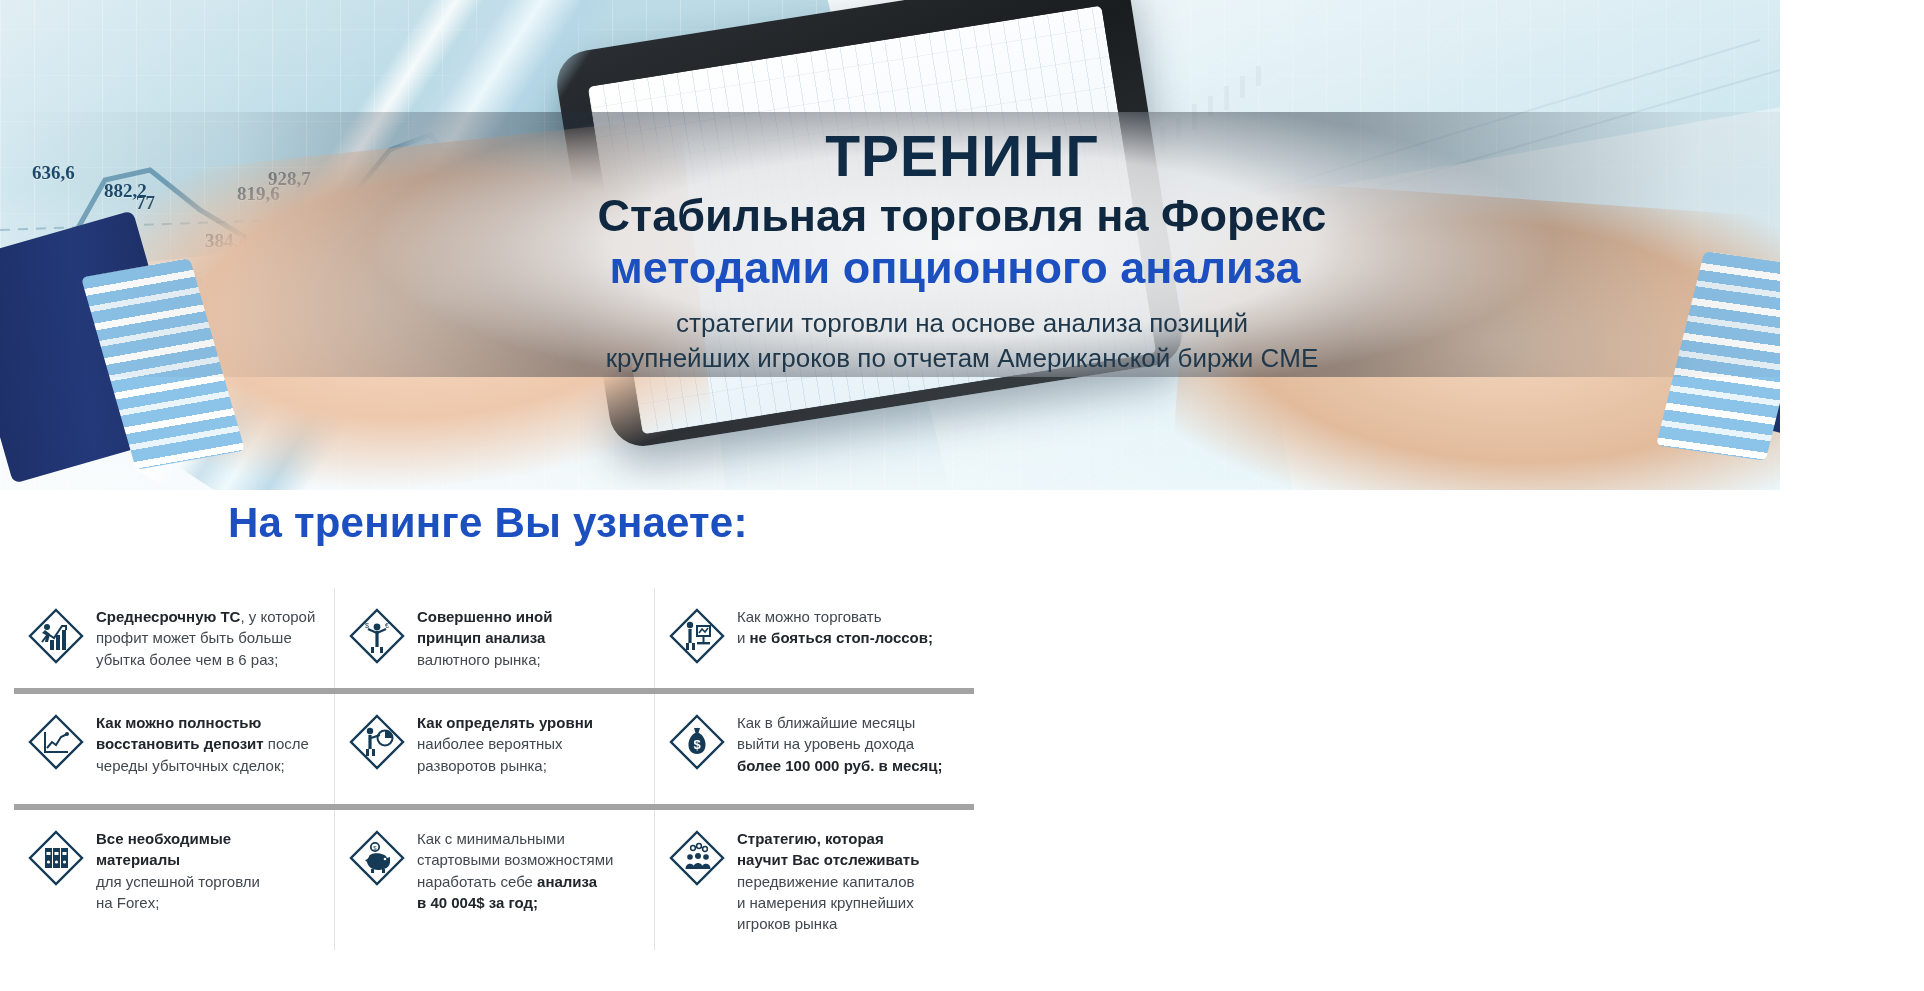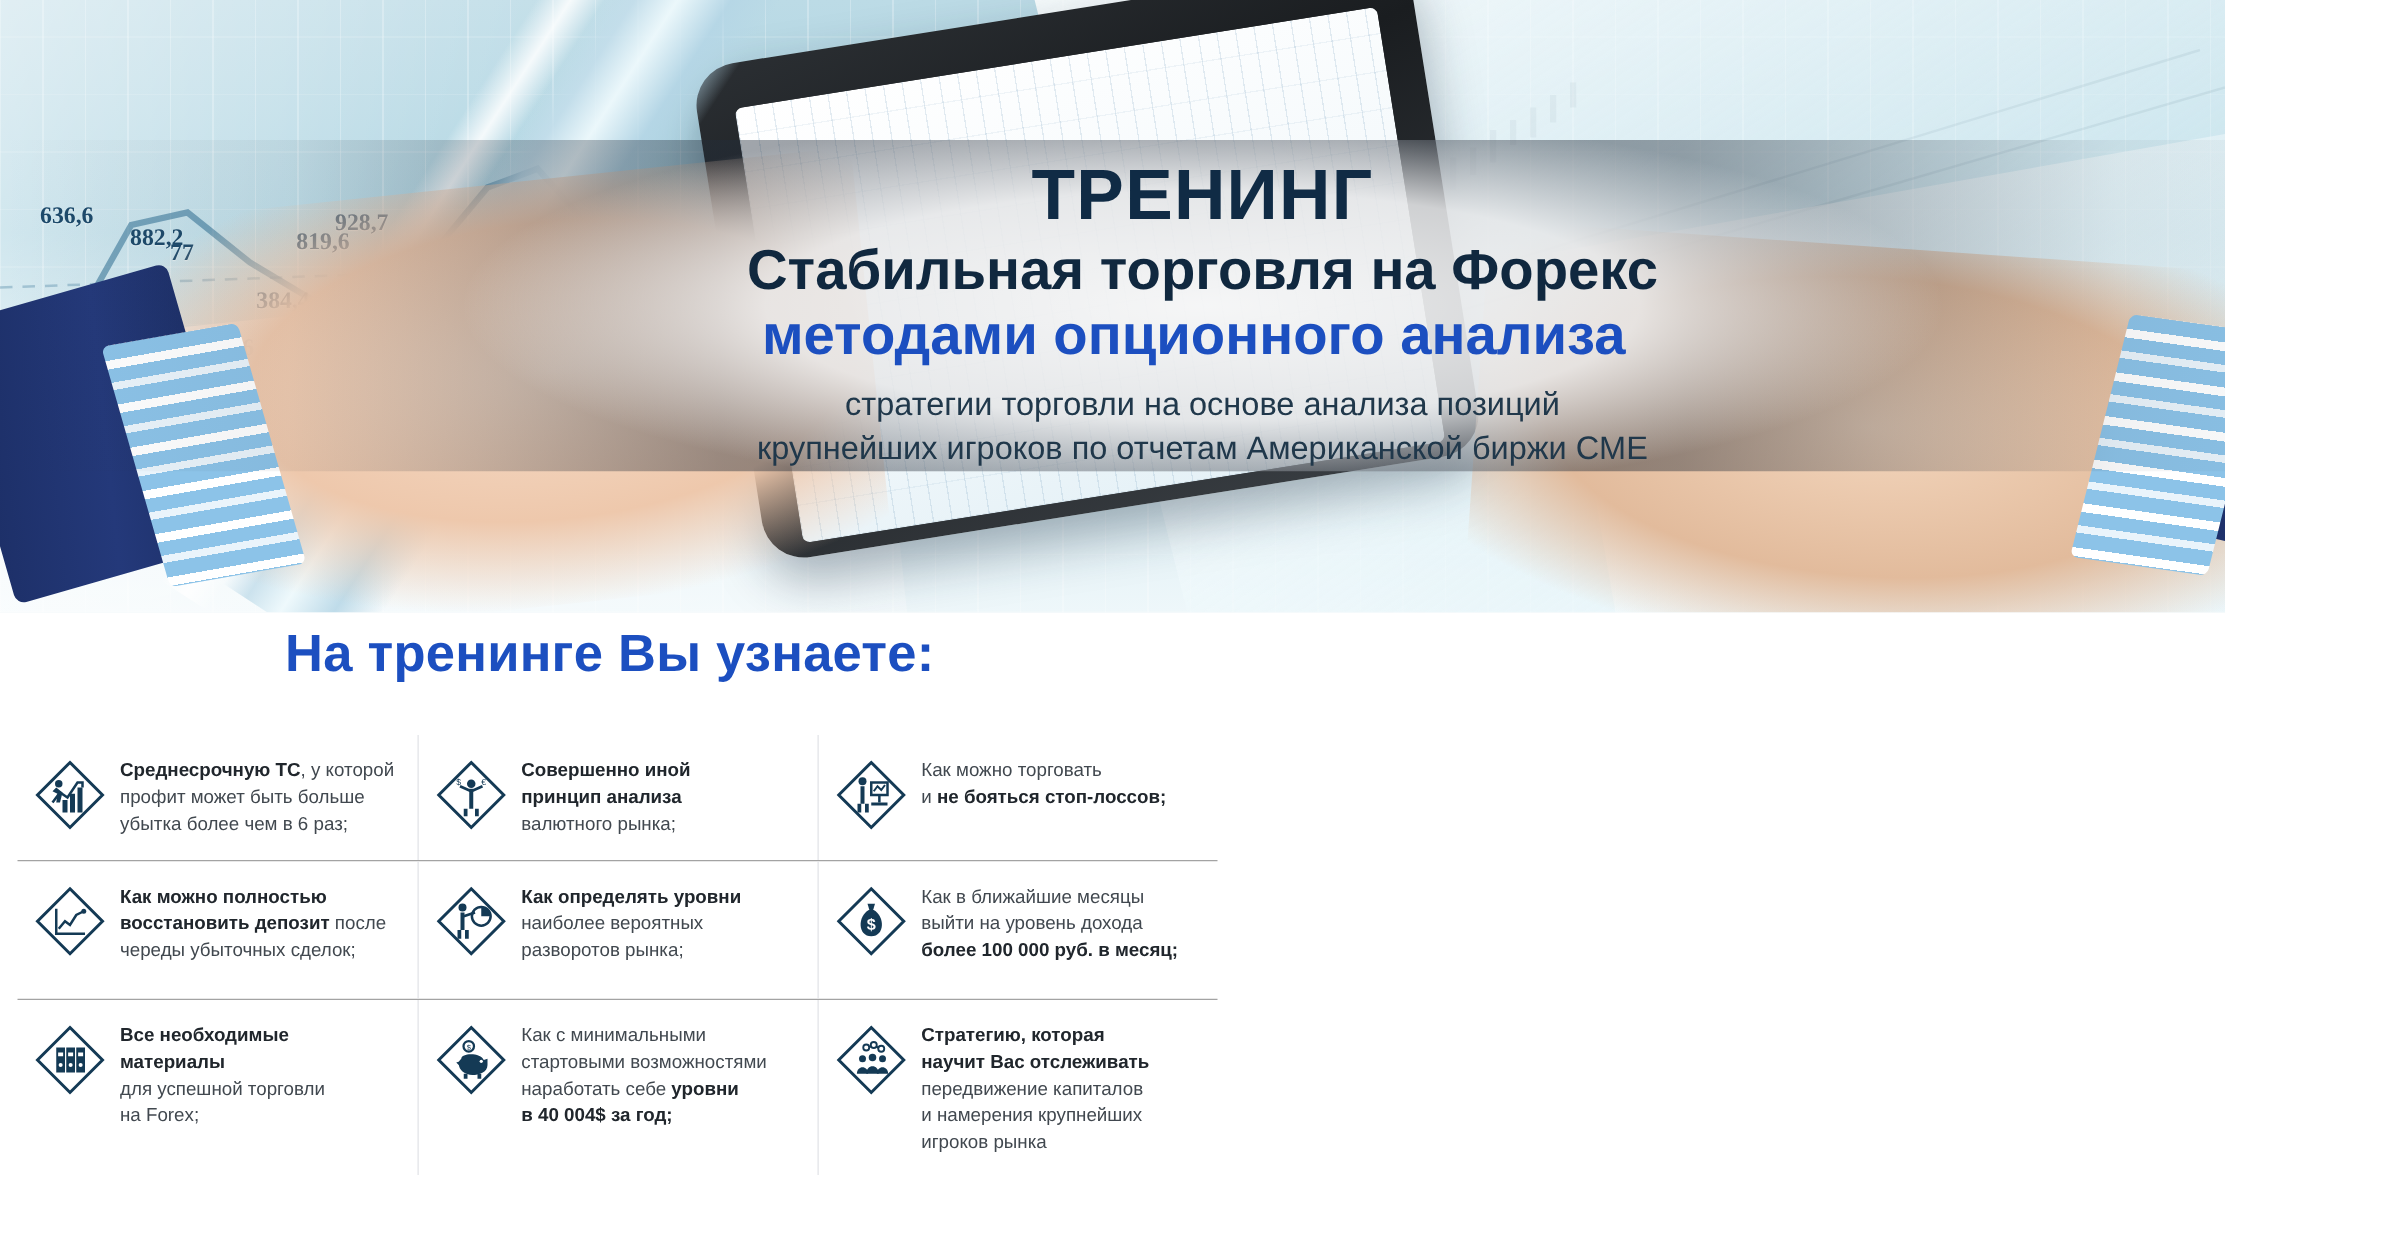--- a/index.html
+++ b/index.html
@@ -231,21 +231,21 @@
     color: #1c4fc0;
     letter-spacing: 0.2px;
   }
   .grid {
     position: absolute;
     left: 14px; top: 98px;
     width: 960px;
   }
   .grid-row {
     display: flex;
-    border-top: 1px solid #a3a3a3;
+    border-top: 6px solid #a3a3a3;
   }
   .grid-row:first-child { border-top: none; }
   .cell {
     width: 320px;
     display: flex;
     align-items: flex-start;
     gap: 12px;
     padding: 14px 18px 16px 14px;
     border-left: 1px solid #e2e4e7;
     min-height: 110px;
@@ -517,21 +517,21 @@
                 <rect x="22" y="39" width="3" height="4"></rect>
                   <rect x="33" y="39" width="3" height="4"></rect>
                 <path d="M16 30 L19 29 L19 33 Z"></path>
               </g>
               <circle cx="36" cy="29" r="1.3" fill="#ffffff"></circle>
             </svg>
           </span>
           <div class="cell-text">
             <span>Как с минимальными</span><br>
             <span>стартовыми возможностями</span><br>
-            <span>наработать себе </span><b>уровни</b><br>
+            <span>наработать себе </span><b>анализа</b><br>
             <b>в 40 004$ за год;</b>
           </div>
         </div>
 
         <div class="cell">
           <span class="badge">
             <svg width="56" height="56" viewBox="0 0 56 56">
               <path d="M28 2 L54 28 L28 54 L2 28 Z" fill="none" stroke="#143a55" stroke-width="2.4"></path>
               <g fill="none" stroke="#143a55" stroke-width="1.5">
                 <circle cx="24" cy="18" r="2.4"></circle>

